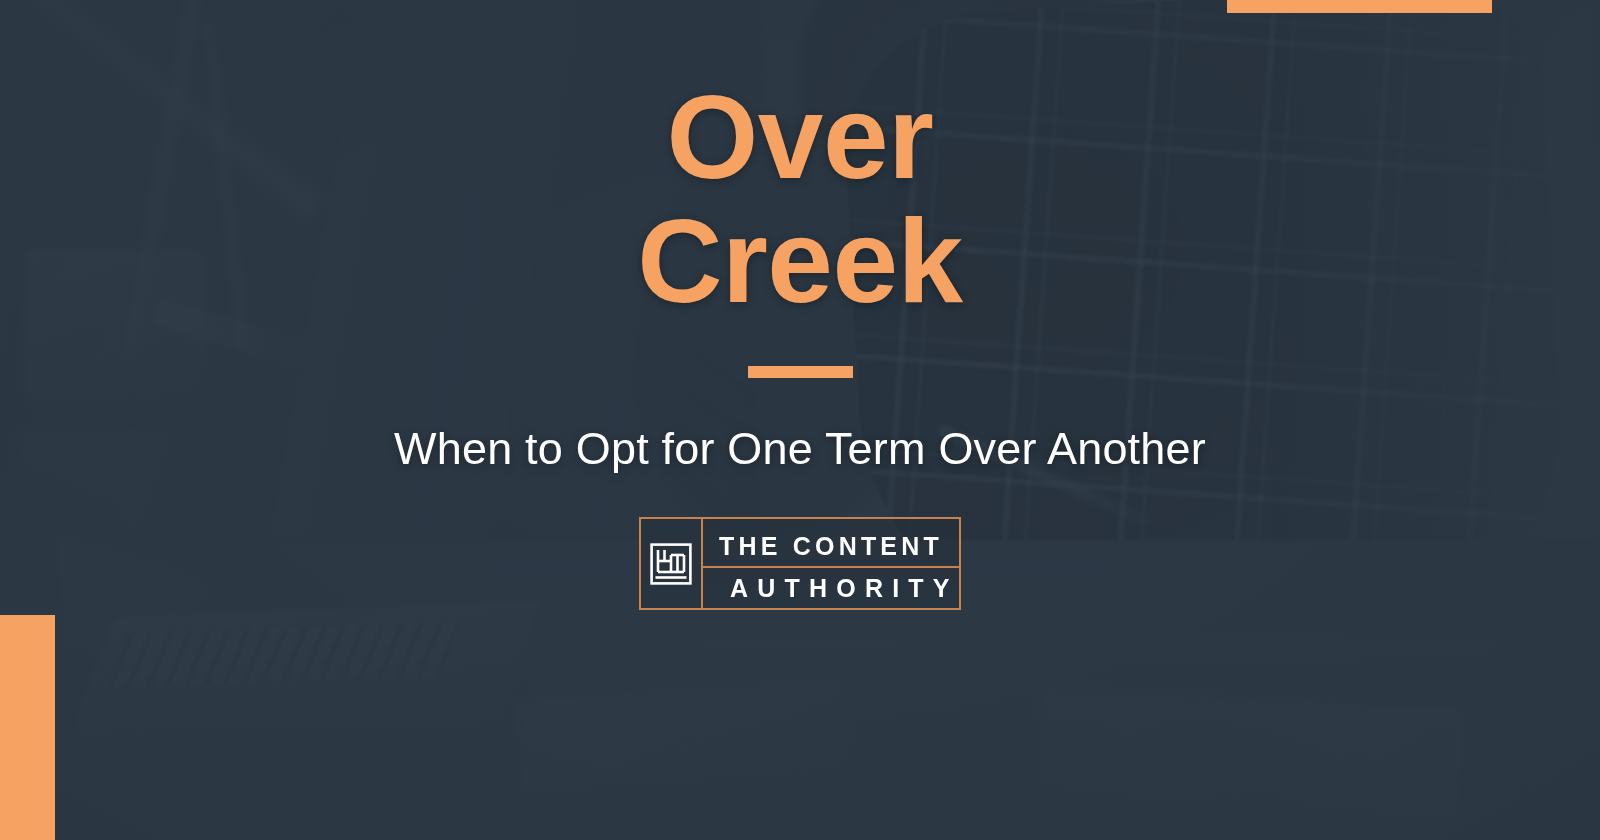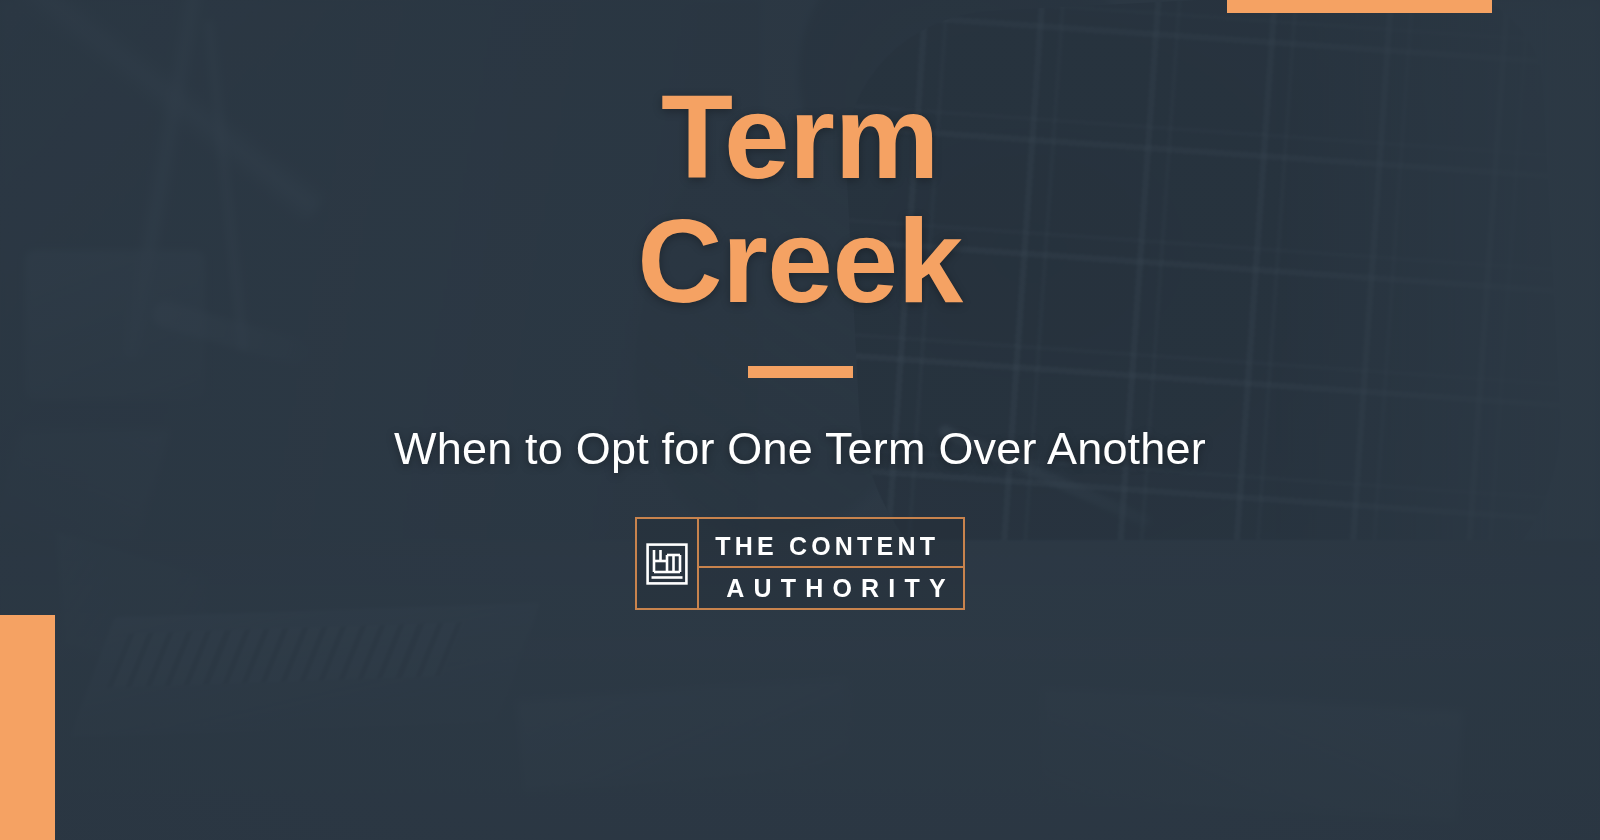--- a/index.html
+++ b/index.html
@@ -217,21 +217,21 @@
   .logo-words { display:flex; flex-direction:column; }
   .logo-word {
     color:#ffffff;
     font-weight:700;
     font-size:25px;
     line-height:1;
     padding:8px 16px 7px 16px;
     white-space:nowrap;
   }
   .logo-word-1 { letter-spacing:4.2px; border-bottom:2px solid #c8834d;margin-top:7px; }
-  .logo-word-2 { letter-spacing:9.2px; padding-right:8px;margin-left:11px; }
+  .logo-word-2 { letter-spacing:9.2px; padding-right:0;margin-left:11px; }
 </style>
 </head>
 <body>
 
 <div id="stage">
 
   <div class="bg-photo">
     <div class="bg-room"></div>
     <div class="bg-beam"></div>
     <div class="bg-pole-a"></div>
@@ -257,21 +257,21 @@
 
     <div class="bg-overlay"></div>
     <div class="bg-vignette"></div>
   </div>
 
   <div class="accent-top"></div>
   <div class="accent-left"></div>
 
   <div class="content">
 
-    <div class="title-line title-1">Term</div>
+    <div class="title-line title-1">Over</div>
 
 
     <div class="title-line title-3">Creek</div>
 
     <div class="divider"></div>
 
     <div class="subtitle">When to Opt for One Term Over Another</div>
 
     <div class="logo">
       <div class="logo-mark">

